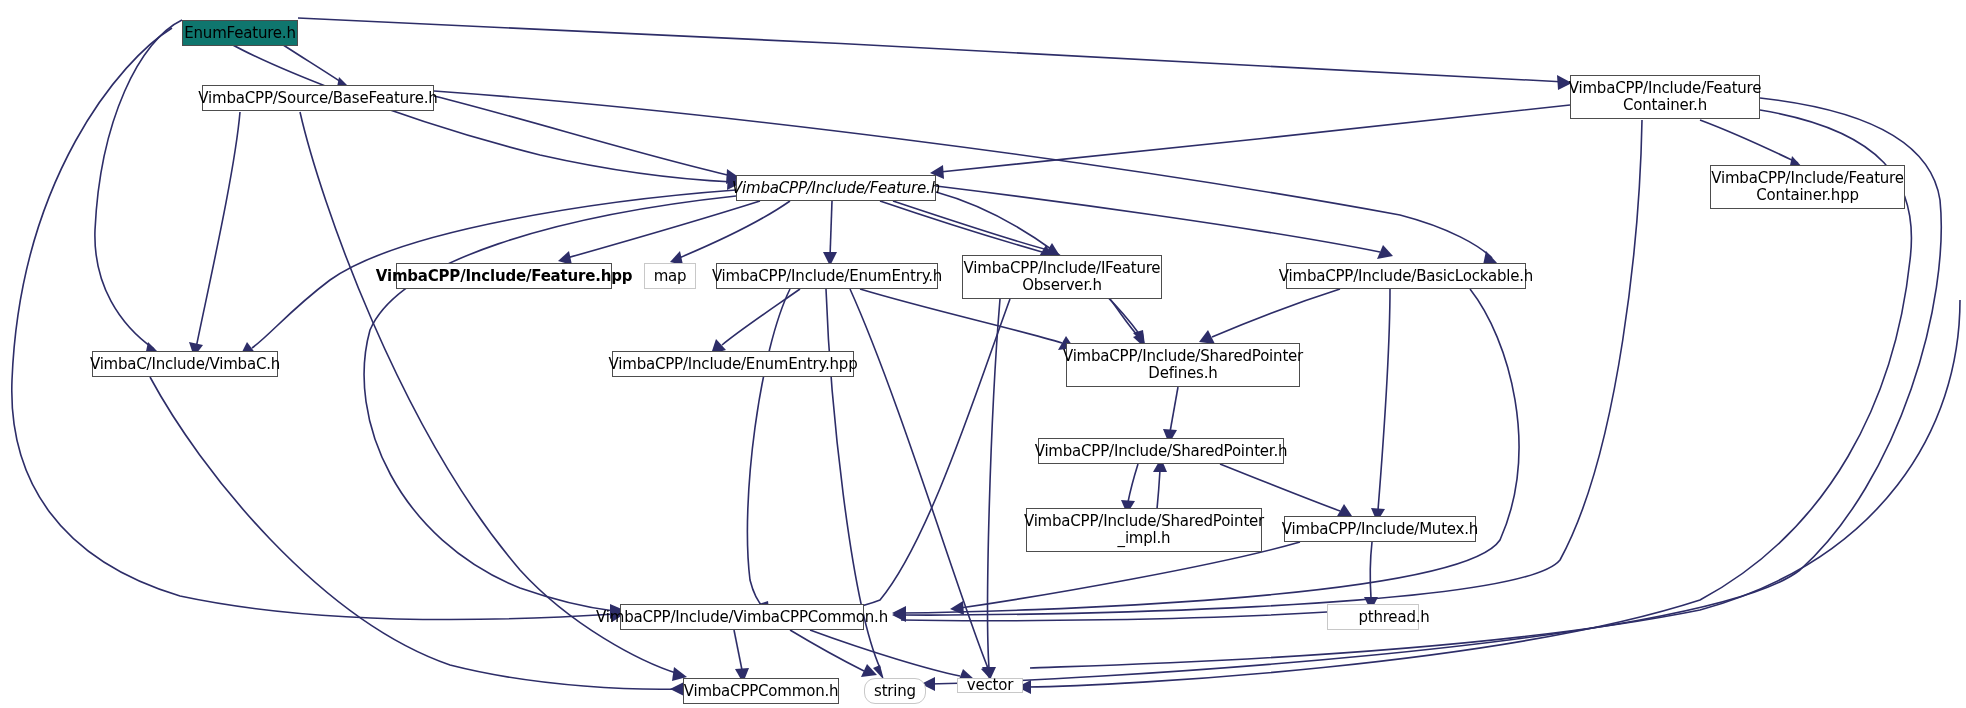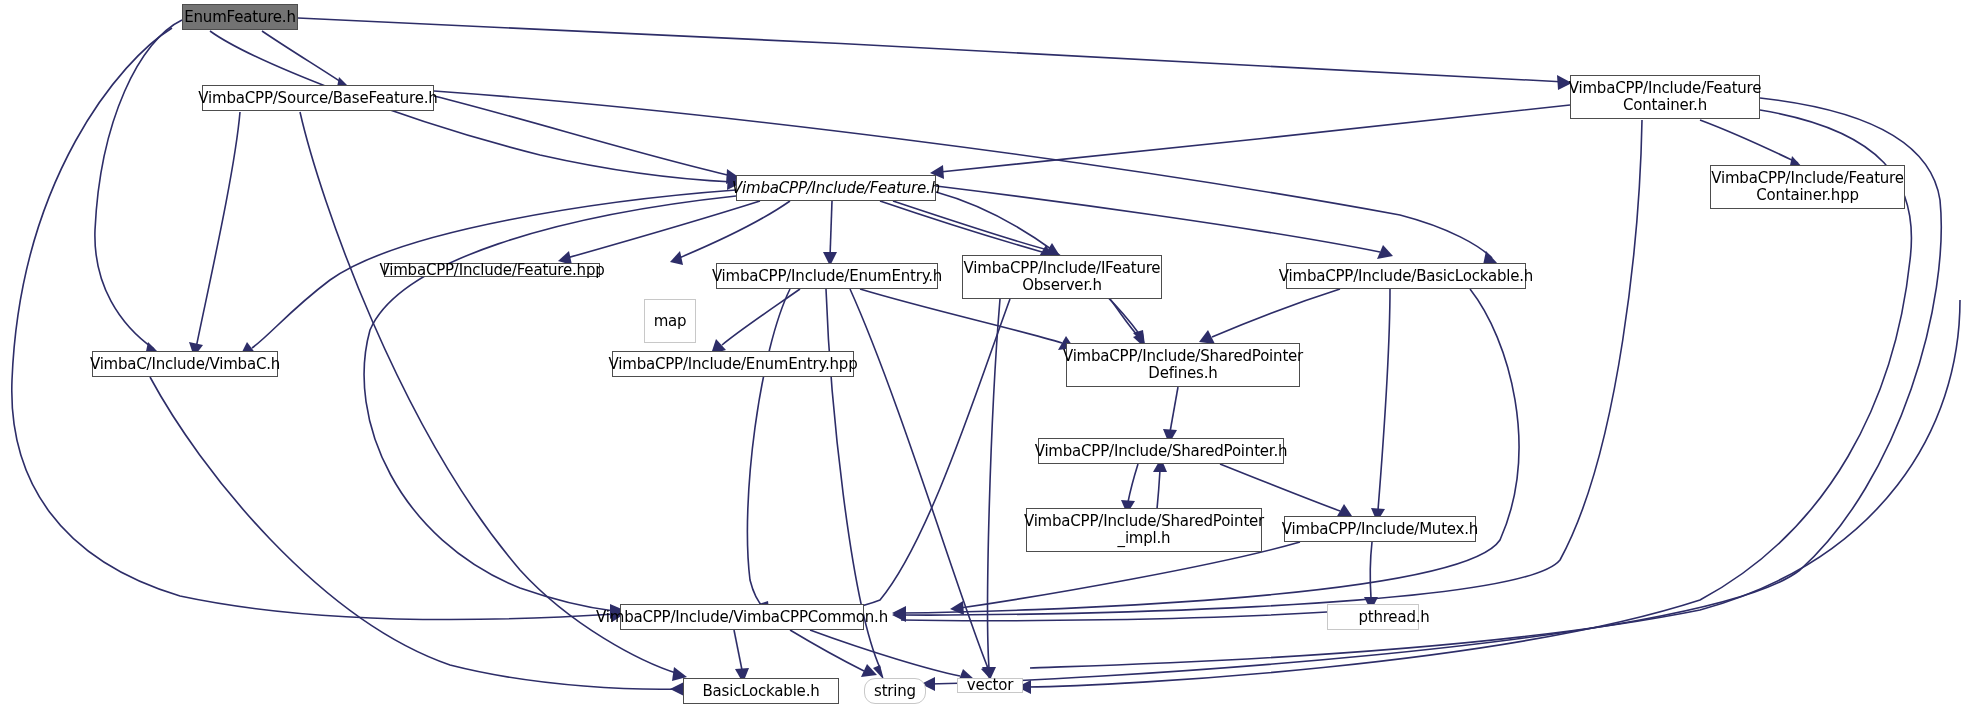--- a/index.html
+++ b/index.html
@@ -41,22 +41,23 @@
     justify-content: center;
     text-align: center;
     color: #000000;
     font-size: 15px;
     line-height: 1.12;
     letter-spacing: -0.2px;
     white-space: pre-line;
     z-index: 5;
   }
   .node-box.root {
-    background: #737373;
+    background: #0f766e;
     border-color: #4d4d4d;
+    margin-top: 16px;
   }
   .node-box.sys {
     border: 1.2px solid #c8c8c8;
     color: #000000;
   }
   .node-label {
     display: block;
     padding: 0 4px;
     pointer-events: none;
   }
@@ -224,33 +225,33 @@
   </svg>
 
   <div id="node-layer">
       <div class="node-box root" style="left: 182px; top: 4px; width: 116px; height: 26px;"><span class="node-label">EnumFeature.h</span></div>
       <div class="node-box" style="left: 202px; top: 85px; width: 232px; height: 26px;"><span class="node-label">VimbaCPP/Source/BaseFeature.h</span></div>
       <div class="node-box" style="left: 1570px; top: 75px; width: 190px; height: 44px;"><span class="node-label">VimbaCPP/Include/Feature
 Container.h</span></div>
       <div class="node-box" style="left: 1710px; top: 165px; width: 195px; height: 44px;"><span class="node-label">VimbaCPP/Include/Feature
 Container.hpp</span></div>
       <div class="node-box" style="left: 736px; top: 175px; width: 200px; height: 26px; font-style: italic;"><span class="node-label">VimbaCPP/Include/Feature.h</span></div>
-      <div class="node-box" style="left: 384px; top: 263px; width: 216px; height: 14px;"><span class="node-label">VimbaCPP/Include/Feature.hpp</span></div>
-      <div class="node-box sys" style="left: 644px; top: 263px; width: 52px; height: 44px; margin-top: 36px;"><span class="node-label">map</span></div>
+      <div class="node-box" style="left: 396px; top: 263px; width: 216px; height: 26px; font-weight: bold;"><span class="node-label">VimbaCPP/Include/Feature.hpp</span></div>
+      <div class="node-box sys" style="left: 644px; top: 263px; width: 52px; height: 26px;"><span class="node-label">map</span></div>
       <div class="node-box" style="left: 716px; top: 263px; width: 222px; height: 26px;"><span class="node-label">VimbaCPP/Include/EnumEntry.h</span></div>
       <div class="node-box" style="left: 962px; top: 255px; width: 200px; height: 44px;"><span class="node-label">VimbaCPP/Include/IFeature
 Observer.h</span></div>
       <div class="node-box" style="left: 1286px; top: 263px; width: 240px; height: 26px;"><span class="node-label">VimbaCPP/Include/BasicLockable.h</span></div>
       <div class="node-box" style="left: 92px; top: 351px; width: 186px; height: 26px;"><span class="node-label">VimbaC/Include/VimbaC.h</span></div>
       <div class="node-box" style="left: 612px; top: 351px; width: 242px; height: 26px;"><span class="node-label">VimbaCPP/Include/EnumEntry.hpp</span></div>
       <div class="node-box" style="left: 1066px; top: 343px; width: 234px; height: 44px;"><span class="node-label">VimbaCPP/Include/SharedPointer
 Defines.h</span></div>
       <div class="node-box" style="left: 1038px; top: 438px; width: 246px; height: 26px;"><span class="node-label">VimbaCPP/Include/SharedPointer.h</span></div>
       <div class="node-box" style="left: 1026px; top: 508px; width: 236px; height: 44px;"><span class="node-label">VimbaCPP/Include/SharedPointer
 _impl.h</span></div>
       <div class="node-box" style="left: 1284px; top: 516px; width: 192px; height: 26px;"><span class="node-label">VimbaCPP/Include/Mutex.h</span></div>
       <div class="node-box" style="left: 620px; top: 604px; width: 244px; height: 26px;"><span class="node-label">VimbaCPP/Include/VimbaCPPCommon.h</span></div>
       <div class="node-box sys" style="left: 1327px; top: 604px; width: 92px; height: 26px; padding-left: 42px;"><span class="node-label">pthread.h</span></div>
-      <div class="node-box" style="left: 683px; top: 678px; width: 156px; height: 26px;"><span class="node-label">BasicLockable.h</span></div>
+      <div class="node-box" style="left: 683px; top: 678px; width: 156px; height: 26px;"><span class="node-label">VimbaCPPCommon.h</span></div>
       <div class="node-box sys" style="left: 864px; top: 678px; width: 62px; height: 26px; border-radius: 11px;"><span class="node-label">string</span></div>
       <div class="node-box sys" style="left: 957px; top: 678px; width: 66px; height: 15px;"><span class="node-label">vector</span></div>
     </div>
 </div>
 
 </body></html>

